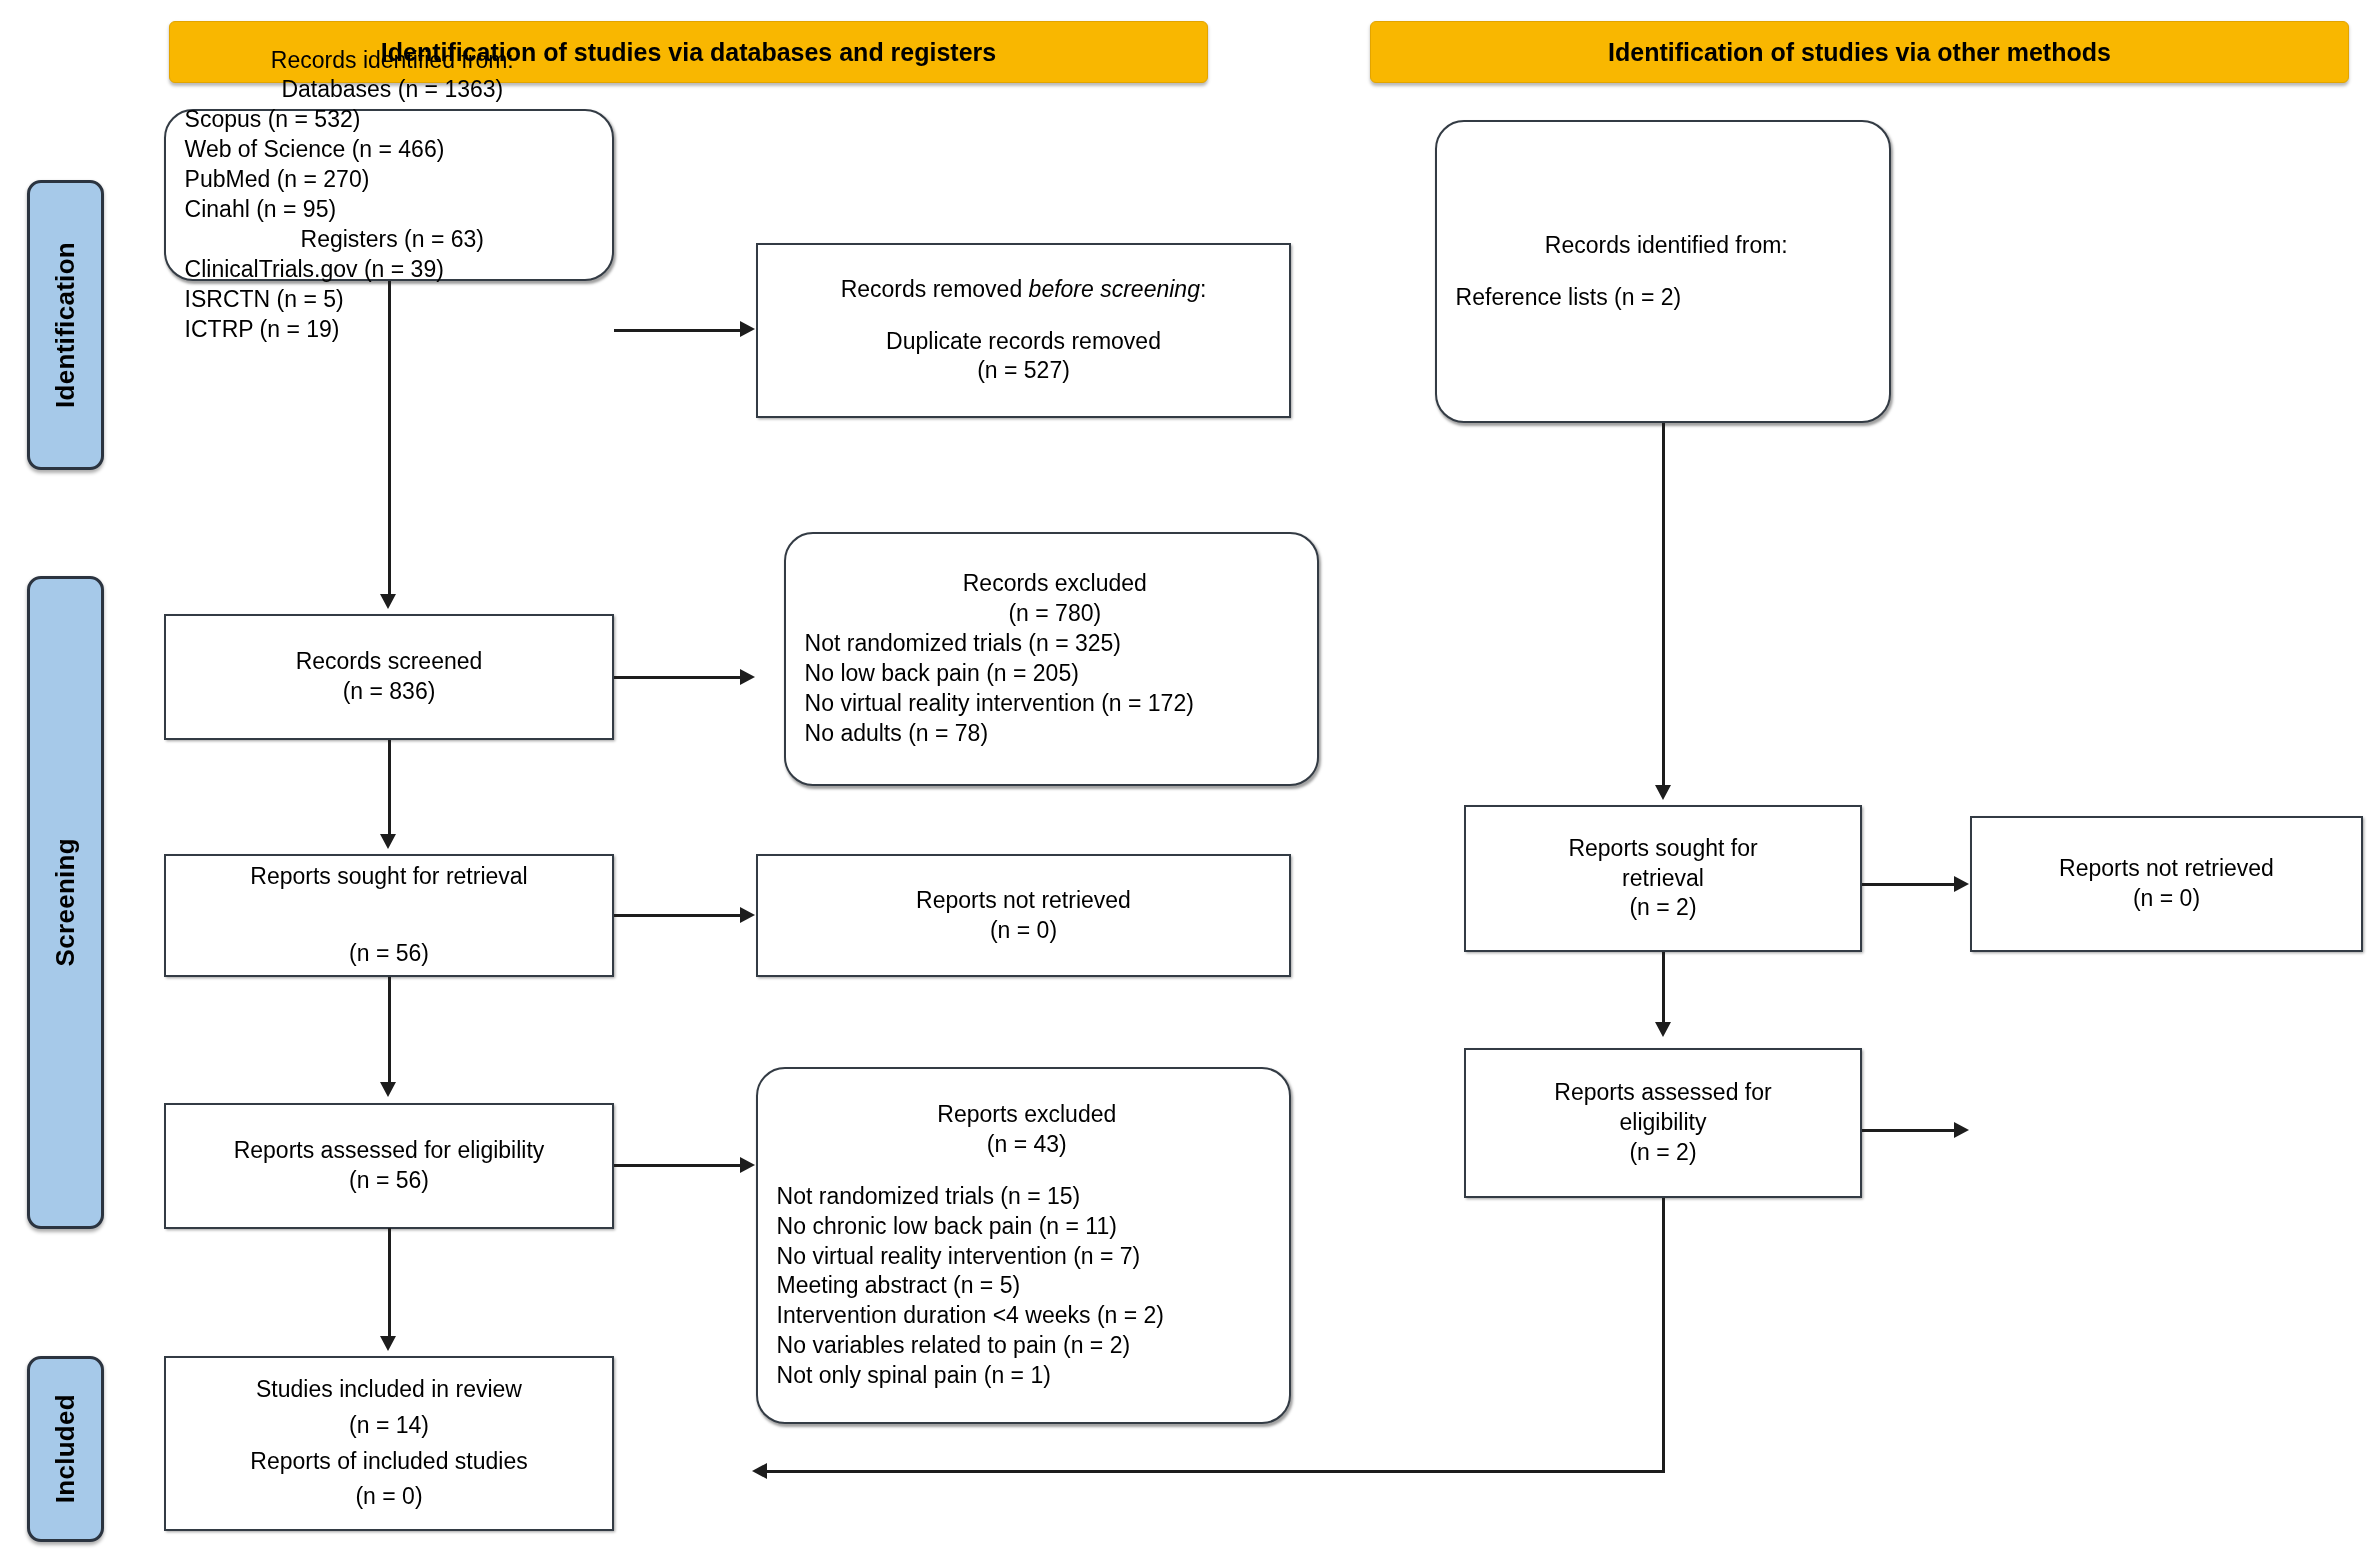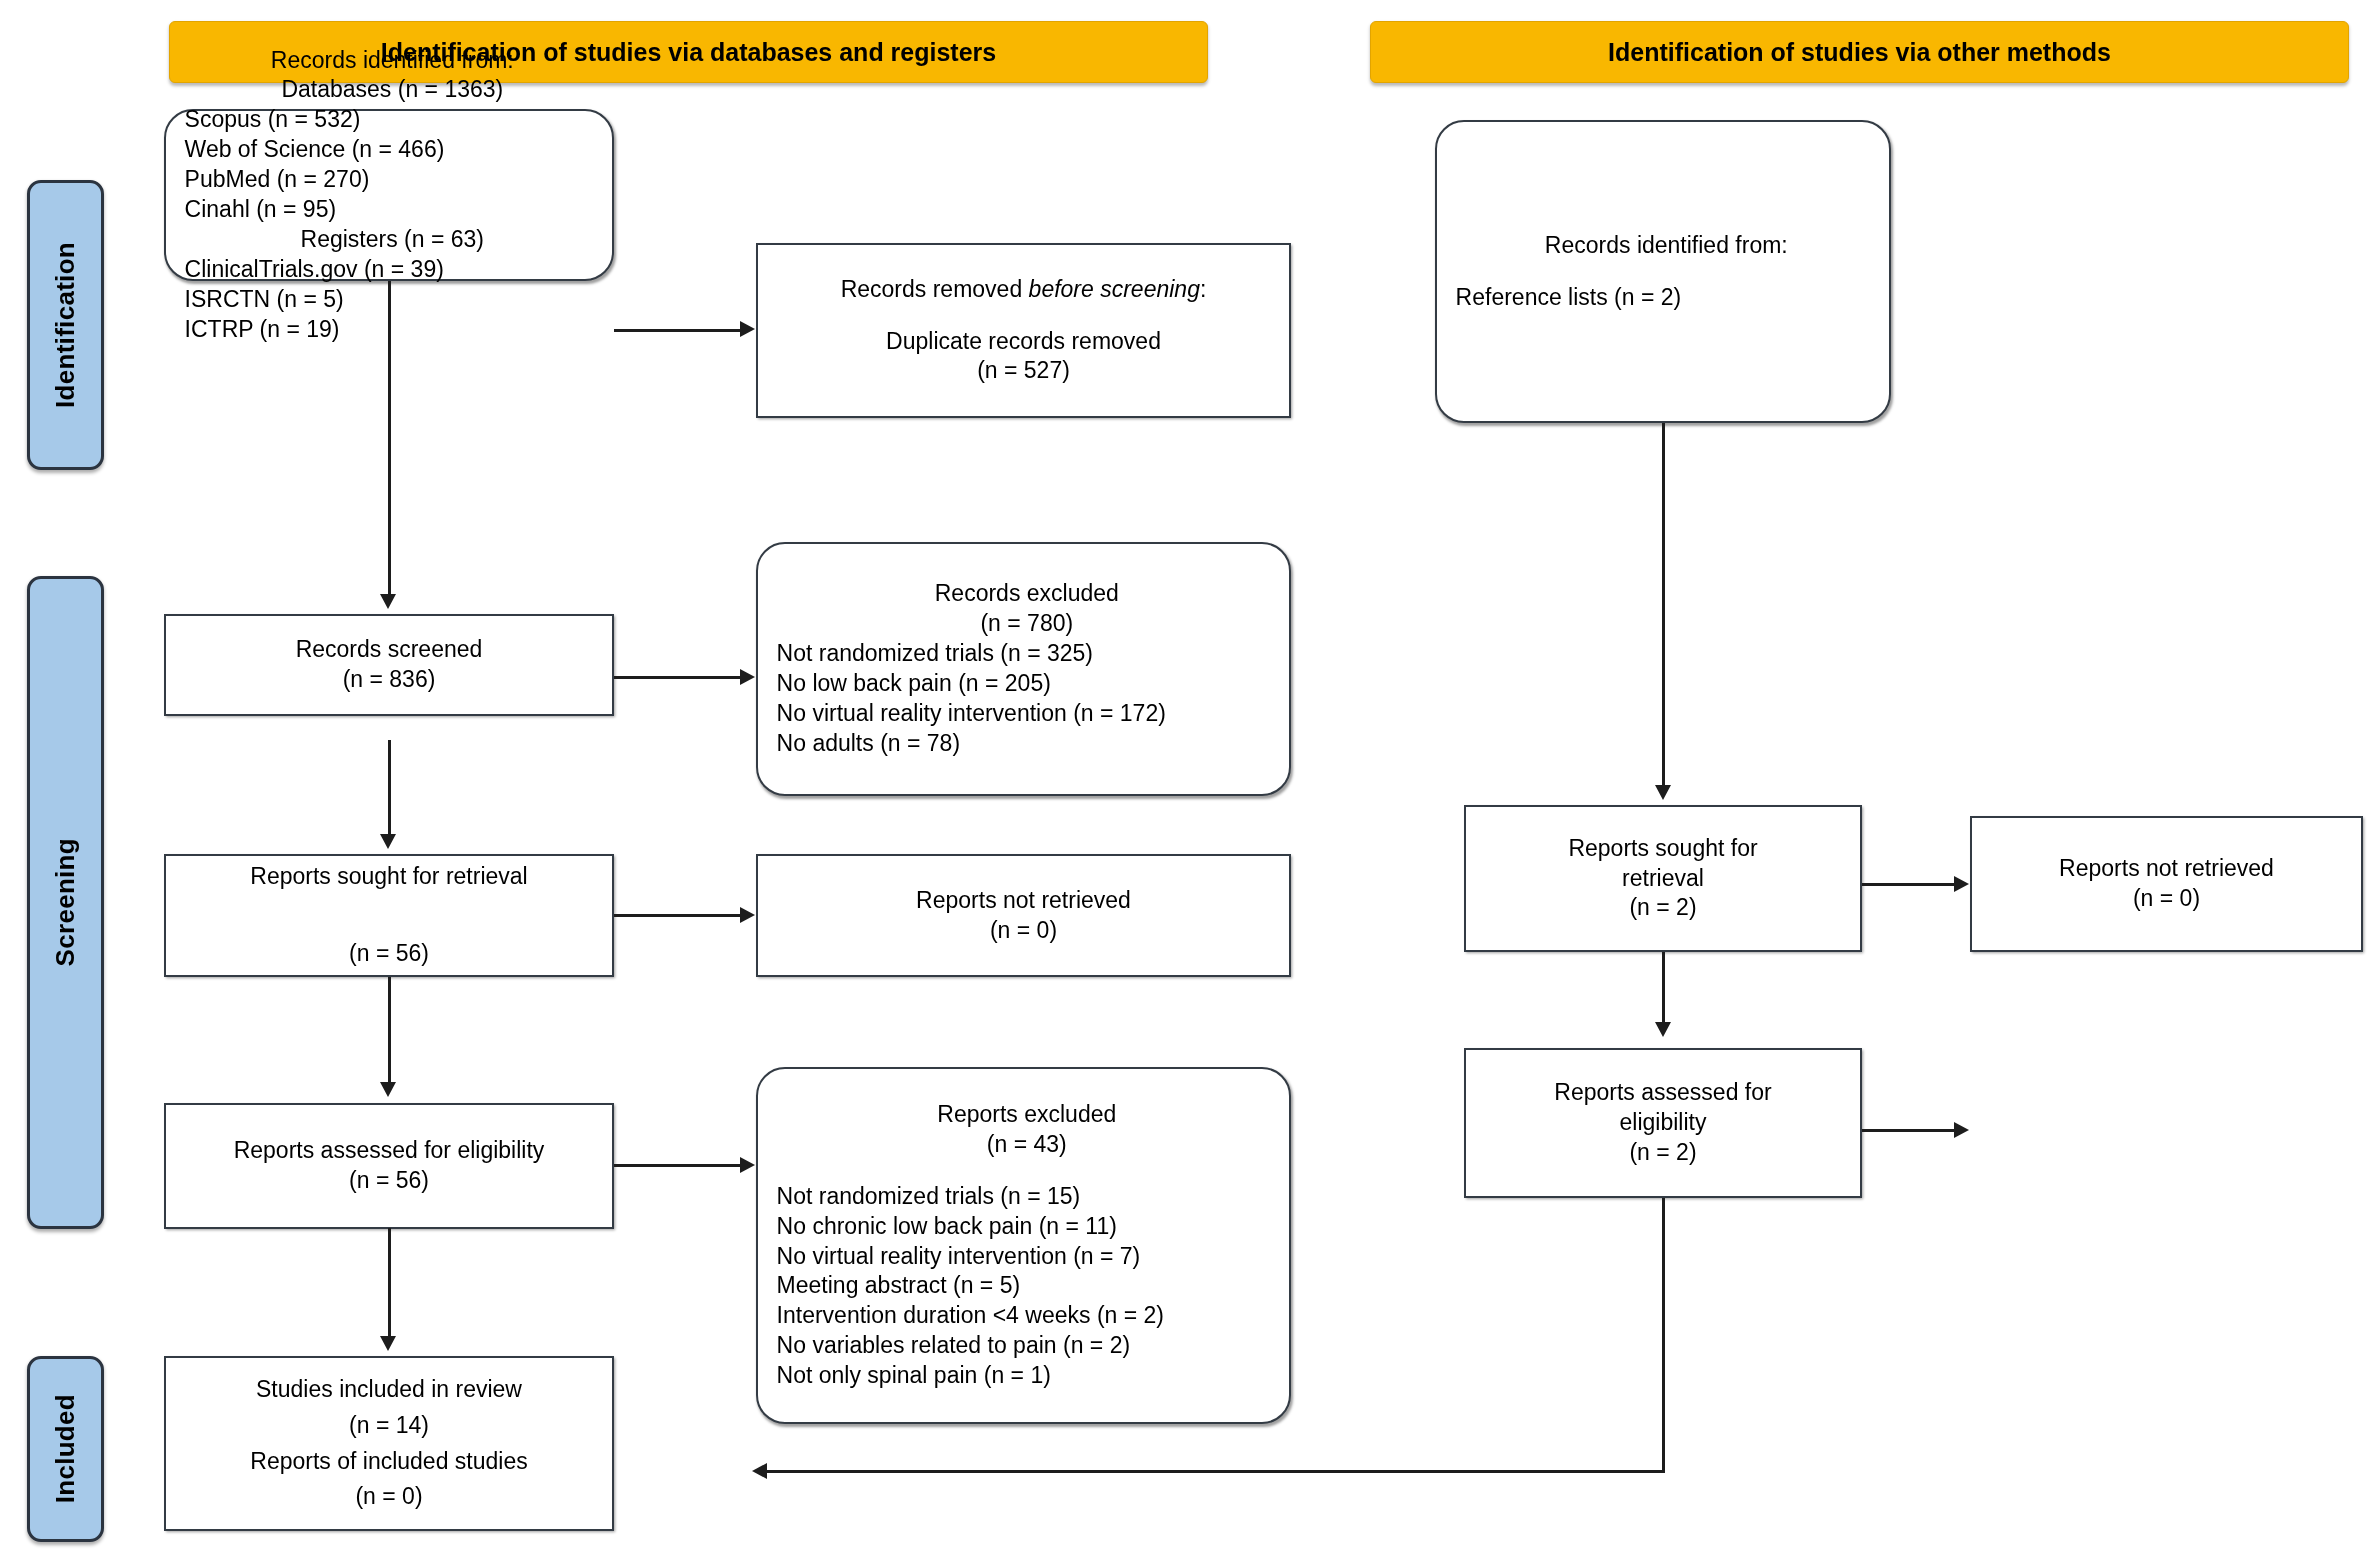--- a/index.html
+++ b/index.html
@@ -149,26 +149,26 @@
     <div class="ln l">ICTRP (n = 19)</div>
   </div>
 
   <div class="box" style="left:756px; top:243px; width:535px; height:175px;">
     <div class="ln c"><span>Records removed </span><span class="ital">before screening</span><span>:</span></div>
     <div class="gap"></div>
     <div class="ln c">Duplicate records removed</div>
     <div class="ln c">(n = 527)</div>
   </div>
 
-  <div class="box" style="left:164px; top:614px; width:450px; height:102px;">
+  <div class="box" style="left:164px; top:614px; width:450px; height:126px;">
     <div class="ln c">Records screened</div>
     <div class="ln c">(n = 836)</div>
   </div>
 
-  <div class="box pad-l" style="left:756px; top:532px; width:535px; height:254px;margin-top:10px;">
+  <div class="box pad-l" style="left:784px; top:532px; width:535px; height:254px;">
     <div class="ln c">Records excluded</div>
     <div class="ln c">(n = 780)</div>
     <div class="ln l">Not randomized trials (n = 325)</div>
     <div class="ln l">No low back pain (n = 205)</div>
     <div class="ln l">No virtual reality intervention (n = 172)</div>
     <div class="ln l">No adults (n = 78)</div>
   </div>
 
   <div class="box" style="left:164px; top:854px; width:450px; height:123px;gap:47px;">
     <div class="ln c">Reports sought for retrieval</div>

